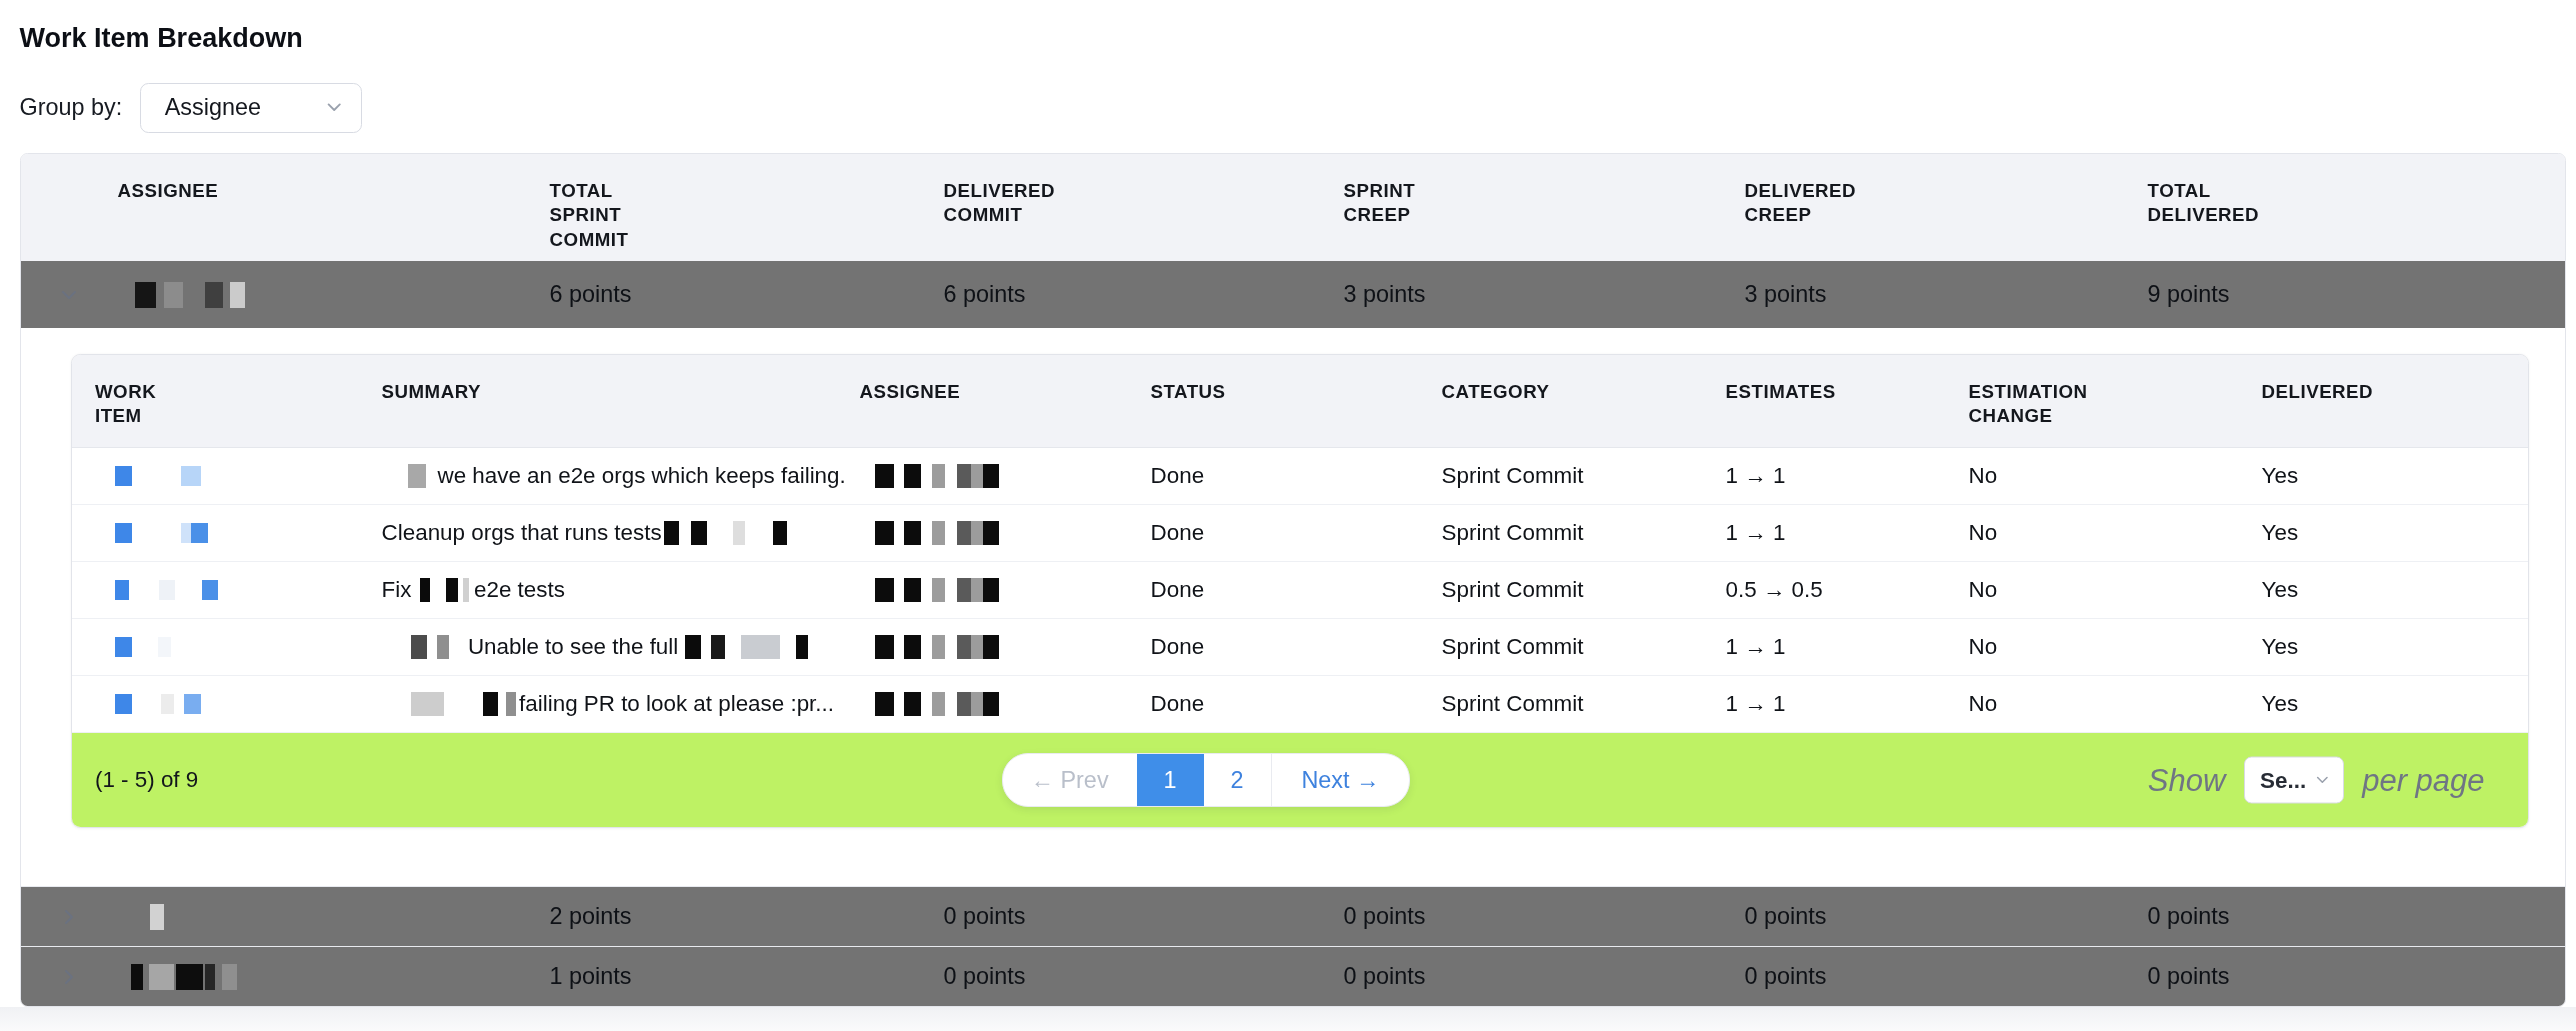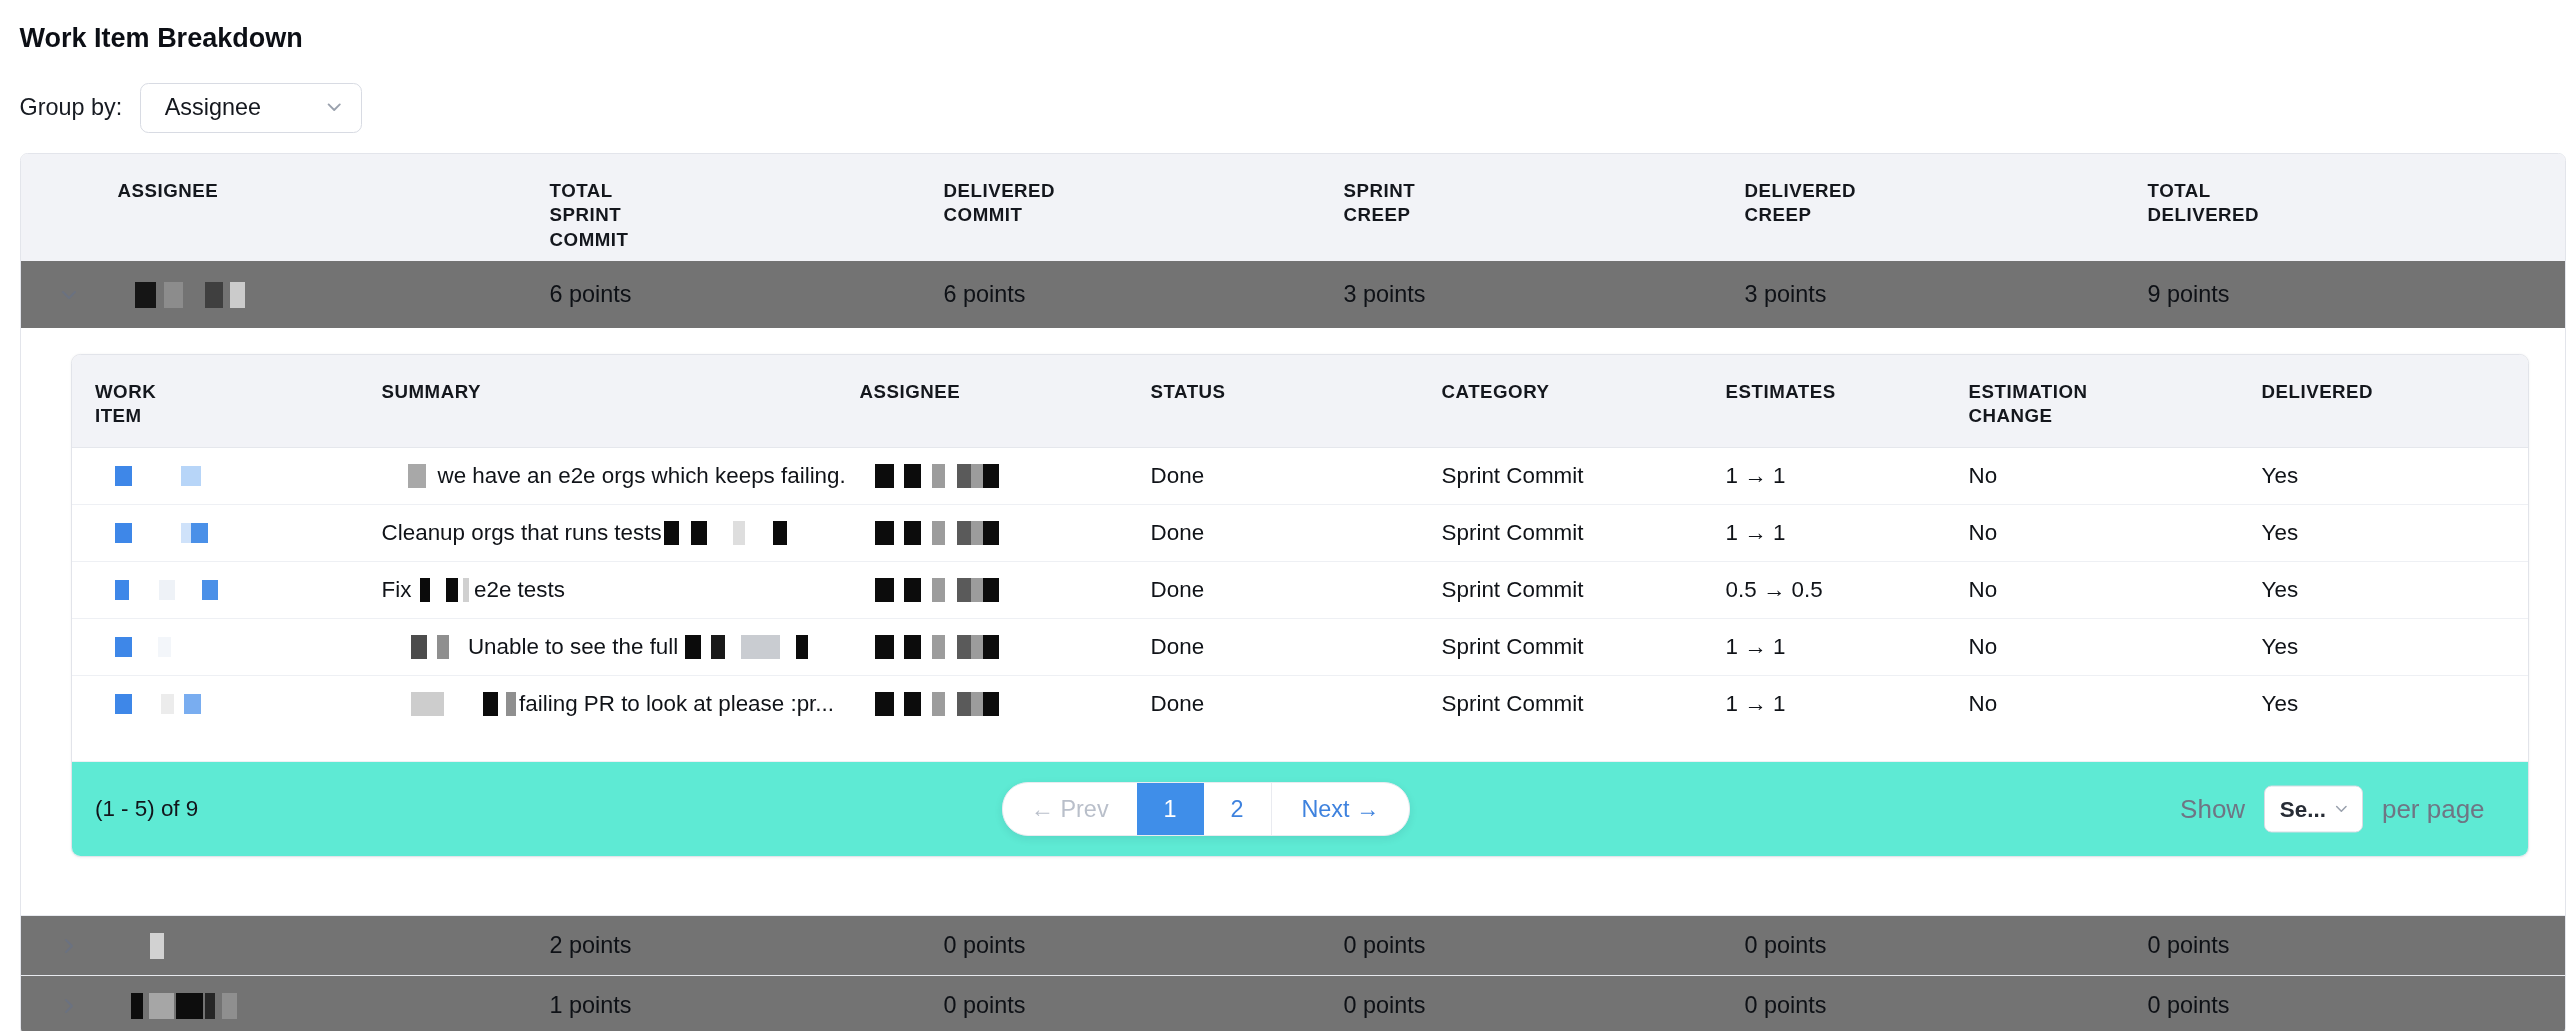--- a/index.html
+++ b/index.html
@@ -35,30 +35,30 @@
   .n-head .wrap-narrow{max-width:77px;}
   .n-row{height:56px;background:#fff;}
   .n-row>div{display:flex;align-items:center;font-size:22.4px;color:#101318;}
   .n-row + .n-row{border-top:0.9px solid #eef0f4;}
   .wicell{padding-left:43px;}
   .wi{display:inline-block;height:20.6px;}
   .sumcell{white-space:nowrap;overflow:hidden;}
   .seg{display:inline-block;}
   .asgcell{padding-left:15px;}
 
-  .pagebar{position:relative;height:94px;border-top:0.9px solid #eef0f4;background:#5eead4;margin-top:29px;}
+  .pagebar{position:relative;height:94px;border-top:0.9px solid #eef0f4;background:#bef264;}
   .range{position:absolute;left:23.4px;top:50%;transform:translateY(-50%);font-size:22.4px;color:#12151b;}
   .pill{position:absolute;left:930px;top:50%;transform:translateY(-50%);display:flex;align-items:center;height:52px;border:0.9px solid #e9ebf0;border-radius:26px;background:#fff;box-shadow:0 2.8px 8.4px rgba(25,32,56,.09);overflow:hidden;}
   .prev{padding:0 28px;color:#b9bfca;font-size:23.4px;display:flex;align-items:center;height:100%;cursor:default;}
   .pnum{width:67px;height:100%;display:flex;align-items:center;justify-content:center;font-size:23.4px;color:#3e82de;cursor:pointer;}
   .pnum.active{background:#3f8ee9;color:#fff;}
   .pdiv{width:0.9px;height:100%;background:#e9ebf0;}
   .next{padding:0 30px;color:#3e82de;font-size:23.4px;display:flex;align-items:center;height:100%;cursor:pointer;}
   .show{position:absolute;right:43px;top:50%;transform:translateY(-50%);display:flex;align-items:center;gap:18.7px;}
-  .showlbl{font-size:26px;color:#6f7584;}
+  .showlbl{font-size:31px;color:#6f7584;font-style:italic;}
   .sizesel{height:45px;border:1.4px solid #d8dbe3;border-radius:7.5px;background:#fff;display:flex;align-items:center;padding:0 11.2px 0 15px;gap:6.5px;cursor:pointer;}
   .sizeval{font-size:22.4px;color:#272c35;font-weight:700;}
 
   .bottom-fade{height:41px;width:2576px;margin-left:-19.6px;background:linear-gradient(180deg,#f0f1f4 0%,rgba(255,255,255,0) 85%);}
 </style>
 </head>
 <body>
 
 <div class="page">
   <h2 class="title">Work Item Breakdown</h2>

